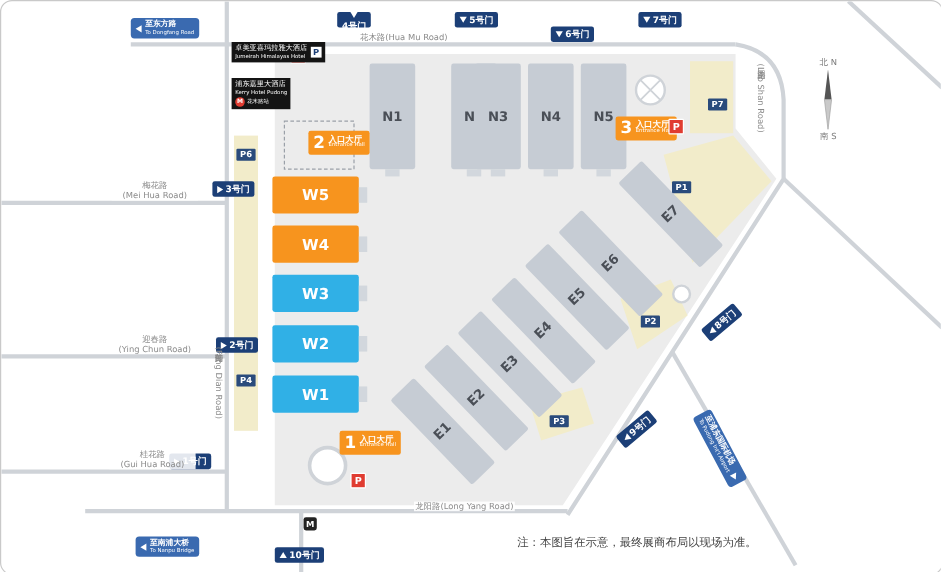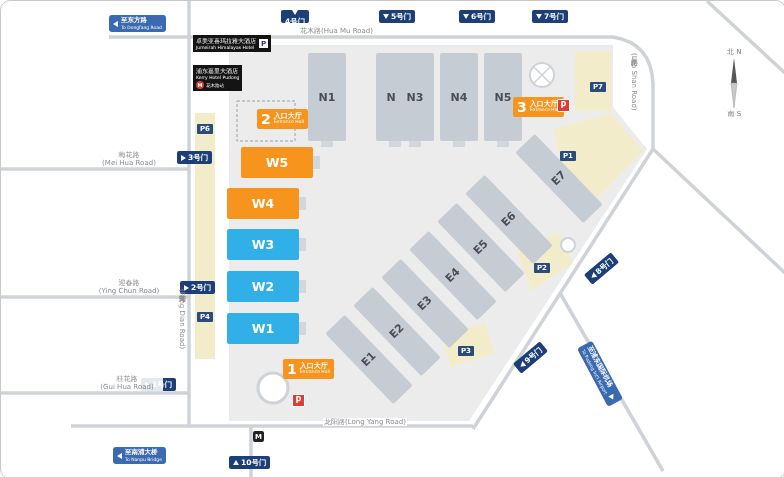--- a/index.html
+++ b/index.html
@@ -108,21 +108,21 @@
   <div class="hall n" style="left:395px;top:52px;">
       <span>N3</span>
     </div>
   <div class="hall n" style="left:439px;top:52px;">
       <span>N4</span>
     </div>
   <div class="hall n" style="left:483px;top:52px;">
       <span>N5</span>
     </div>
 
-  <div class="hall w orange" style="left:240px;top:146px;">
+  <div class="hall w orange" style="left:226px;top:146px;">
       <span>W5</span>
     </div>
   <div class="hall w orange" style="left:226px;top:187px;">
       <span>W4</span>
     </div>
   <div class="hall w blue" style="left:226px;top:228px;">
       <span>W3</span>
     </div>
   <div class="hall w blue" style="left:226px;top:270px;">
       <span>W2</span>
@@ -154,21 +154,21 @@
     </div>
 
   <div class="gate" style="left:280px;top:9px;flex-direction:column;">
       <span class="arr down"></span>
       <span>4号门</span>
     </div>
   <div class="gate" style="left:378px;top:9px;">
       <span class="arr down"></span>
       <span>5号门</span>
     </div>
-  <div class="gate" style="left:458px;top:9px;">
+  <div class="gate" style="left:458px;top:21px;">
       <span class="arr down"></span>
       <span>6号门</span>
     </div>
   <div class="gate" style="left:531px;top:9px;">
       <span class="arr down"></span>
       <span>7号门</span>
     </div>
   <div class="gate" style="left:176px;top:150px;">
       <span class="arr right"></span>
       <span>3号门</span>
@@ -235,21 +235,21 @@
       <span class="b">(Mei Hua Road)</span>
   </div>
   <div class="roadlabel" style="left:92px;top:278px;width:70px;">
     <span class="b">迎春路</span>
       <span class="b">(Ying Chun Road)</span>
   </div>
   <div class="roadlabel" style="left:90px;top:374px;width:70px;">
     <span class="b">桂花路</span>
       <span class="b">(Gui Hua Road)</span>
   </div>
-  <div class="roadlabel" style="left:322px;top:417px;">
+  <div class="roadlabel" style="left:344px;top:417px;">
     <span>龙阳路</span><span>(Long Yang Road)</span>
   </div>
   <div class="roadlabel v" style="left:176px;top:288px;">
     <span>芳甸路</span><span>(Fang Dian Road)</span>
   </div>
   <div class="roadlabel v" style="left:628px;top:52px;">
     <span>罗山路</span><span>(Luo Shan Road)</span>
   </div>
 
   <div class="dirbadge" style="left:108px;top:14px;">
@@ -287,23 +287,24 @@
       <span class="en">Kerry Hotel Pudong</span>
       <span class="strow">
         <span class="metro-dot">M</span>
         <span class="st">花木路站</span>
       </span>
     </span>
   </div>
 
   <div class="station-icon" style="left:252px;top:430px;">M</div>
 
-  <div class="compass" style="left:682px;top:46px;margin-left:44px;">
+  <div class="compass" style="left:682px;top:46px;">
     <span><span>北</span> <span>N</span></span>
     <svg width="10" height="50" viewBox="0 0 10 50">
       <polygon points="5,0 8,25 2,25" fill="#555"></polygon>
       <polygon points="2,25 8,25 5,50" fill="#c9c9c9" stroke="#999" stroke-width="0.5"></polygon>
     </svg>
     <span><span>南</span> <span>S</span></span>
   </div>
 
+  <div class="note" style="left:430px;top:445px;">注：本图旨在示意，最终展商布局以现场为准。</div>
 
 </div>
 
 </body></html>

